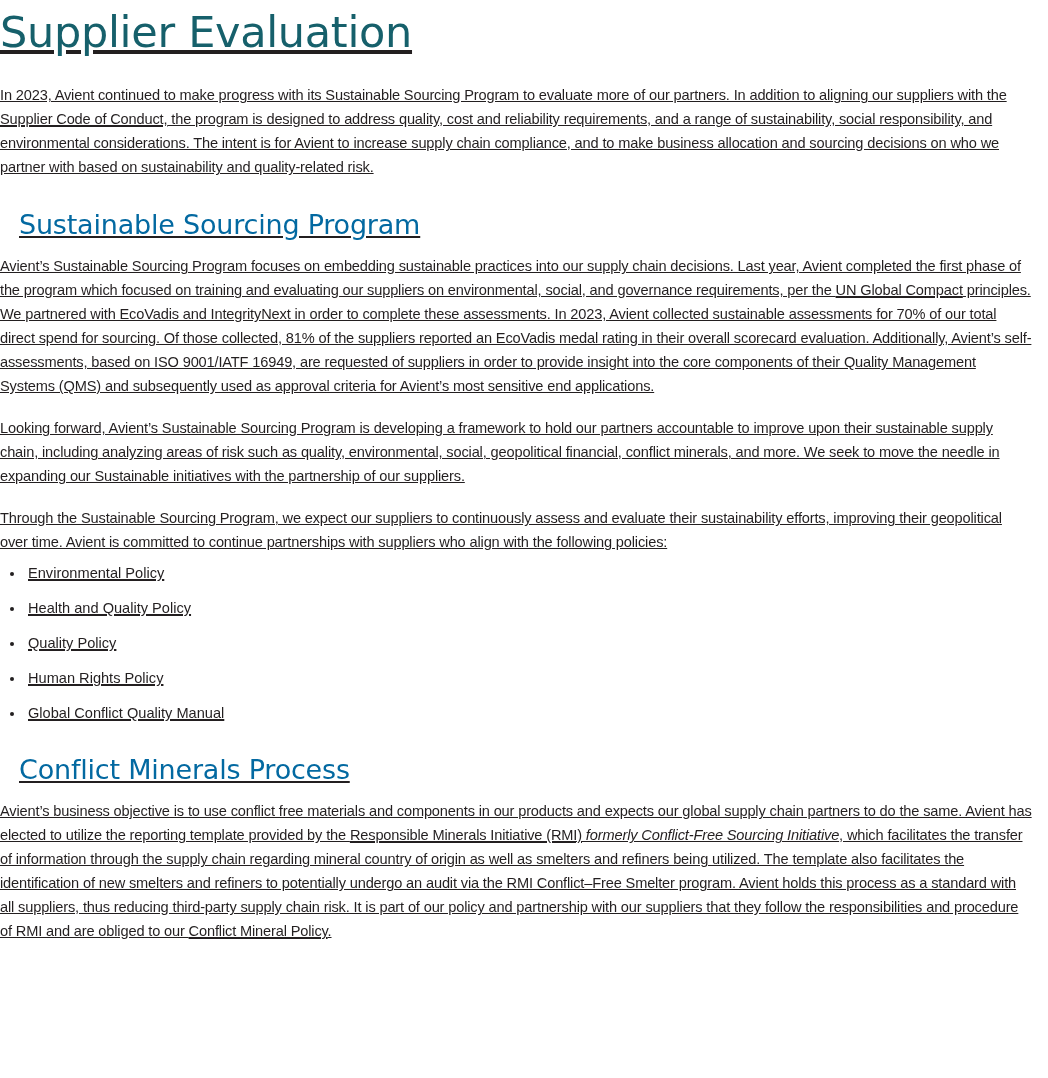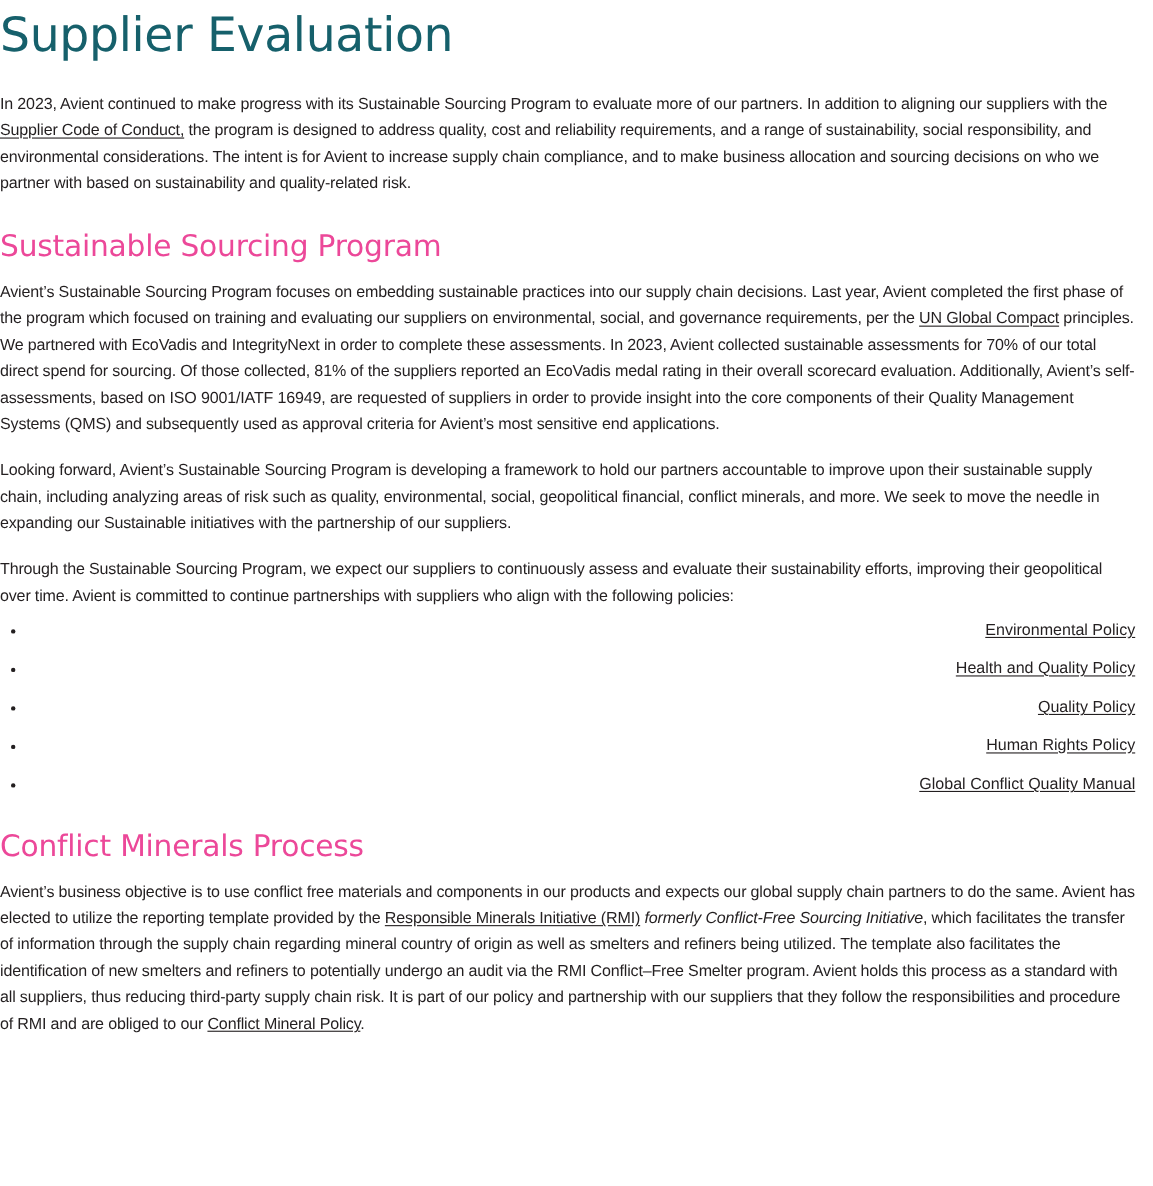--- a/index.html
+++ b/index.html
@@ -10,38 +10,40 @@
   body {
     width: 1048px;
     min-height: 1078px;
     font-family: "Liberation Sans", sans-serif;
     color: #231f20;
   }
   .page {
     width: 1040px;
     box-sizing: border-box;
     padding: 6px 8px 0 0;
+    text-decoration: underline;
   }
   h1.doc-title {
     font-family: "DejaVu Sans", sans-serif;
     font-size: 43px;
     line-height: 1.05;
     font-weight: 400;
     color: #16606b;
     margin: 4px 0 28px 0;
     letter-spacing: -0.3px;
   }
   h2.section-title {
     font-family: "DejaVu Sans", sans-serif;
     font-size: 27px;
     line-height: 1.15;
     font-weight: 400;
-    color: #ec4899;
+    color: #0369a1;
     margin: 30px 0 14px 0;
     letter-spacing: -0.2px;
+    padding-left: 19px;
   }
   p.body-text {
     font-size: 14.6px;
     line-height: 24px;
     margin: 0 0 18px 0;
     color: #231f20;
     letter-spacing: -0.15px;
   }
   p.body-text.tight {
     margin-bottom: 0;
@@ -52,21 +54,20 @@
     text-underline-offset: 2px;
     margin-top: 12px;
   }
   em.ital {
     font-style: italic;
   }
   ul.policy-list {
     list-style: none;
     margin: 8px 0 6px 0;
     padding: 0;
-    text-align: right;
   }
   ul.policy-list li {
     position: relative;
     padding-left: 28px;
     margin-bottom: 13px;
     font-size: 14.6px;
     line-height: 22px;
   }
   ul.policy-list li::before {
     content: "";

